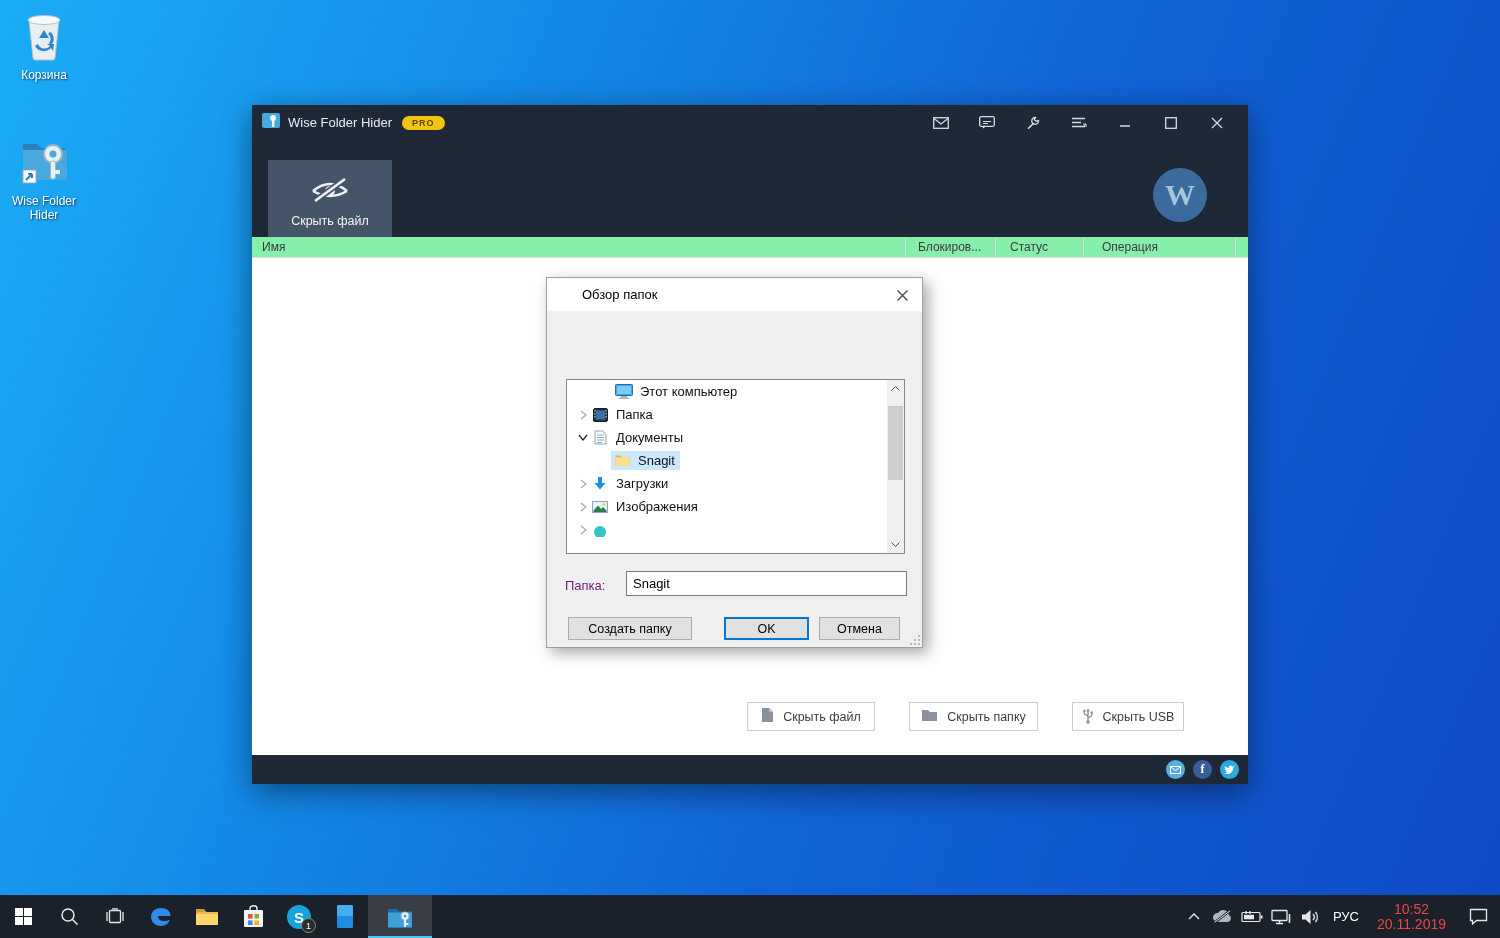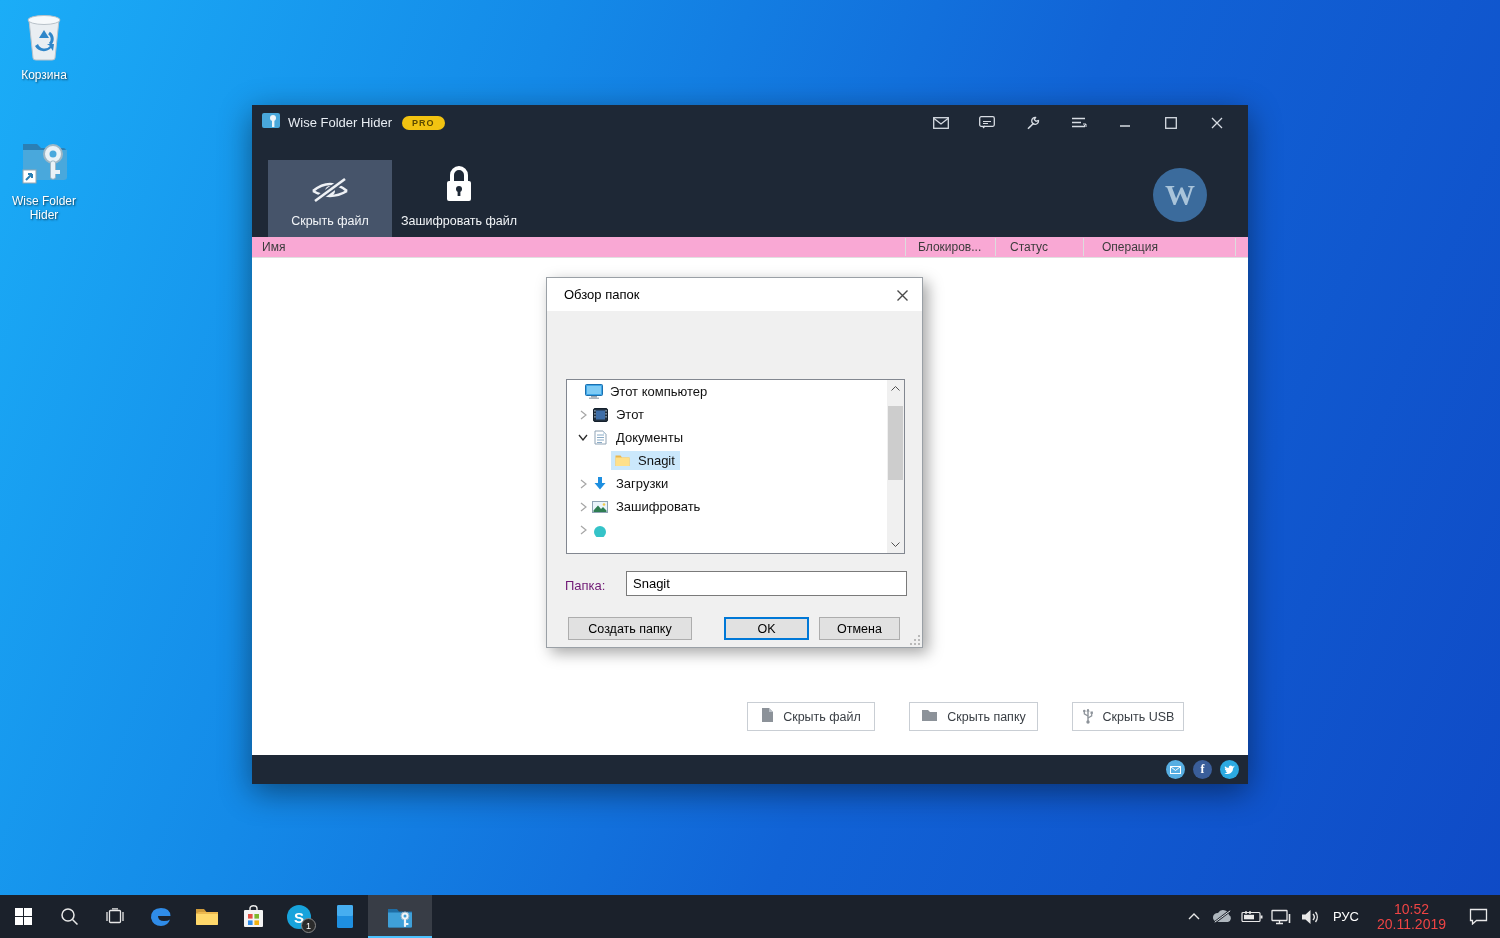--- a/index.html
+++ b/index.html
@@ -25,21 +25,21 @@
 
   .toolbar { position:relative; height:97px; background:#1e2836; }
   .tool-btn { position:absolute; top:20px; height:77px; display:flex; flex-direction:column;
     align-items:center; justify-content:flex-end; padding-bottom:9px; color:#f2f5f8; font-size:12.5px; cursor:pointer; }
   .tool-btn.active { background:#46546a; }
   .tool-btn .ticon { margin-bottom:8px; }
   .watermark { position:absolute; right:41px; top:28px; width:54px; height:54px; border-radius:50%;
     background:#3b6b9c; color:#a9c4da; font-size:30px; font-weight:bold; display:flex;
     align-items:center; justify-content:center; font-family:"Liberation Serif", serif; }
 
-  .thead { position:relative; height:21px; background:#f9a8d4; border-bottom:1px solid #e0e0e0;
+  .thead { position:relative; height:21px; background:#86efac; border-bottom:1px solid #e0e0e0;
     font-size:12px; color:#3c3c3c; }
   .thead .col { position:absolute; top:3px; }
   .thead .vdiv { position:absolute; top:1px; bottom:1px; width:1px; background:#dcdcdc; }
 
   .content { height:432px; background:#fff; }
 
   .action-row { position:relative; height:65px; background:#fff; }
   .act-btn { position:absolute; top:12px; height:29px; background:#fff; border:1px solid #c9ced4;
     display:flex; align-items:center; justify-content:center; gap:9px; font-size:12.5px; color:#3a3f45; cursor:pointer; }
 
@@ -47,32 +47,32 @@
   .social { position:absolute; top:5px; width:19px; height:19px; border-radius:50%;
     display:flex; align-items:center; justify-content:center; cursor:pointer; }
   .social.mail { right:63px; background:#57aee2; }
   .social.fb { right:36px; background:#3a5e9a; color:#fff; font-size:12px; font-weight:bold; font-family:"Liberation Serif",serif; }
   .social.tw { right:9px; background:#2caae1; }
 
   
   .dialog { position:absolute; left:546px; top:277px; width:377px; height:371px; background:#f0f0f0;
     border:1px solid #9aa0a6; box-shadow:5px 5px 14px rgba(0,0,0,.35); }
   .dlg-title { position:relative; height:33px; background:#fff; display:flex; align-items:center;
-    padding-left:17px; font-size:13px; color:#000; }
+    padding-left:35px; font-size:13px; color:#000; }
   .dlg-close { position:absolute; right:10px; top:7px; width:20px; height:20px; display:flex;
     align-items:center; justify-content:center; cursor:pointer; }
   .dlg-close svg { stroke:#4a4a4a; stroke-width:1.4; }
 
   .tree-box { position:absolute; left:19px; top:101px; width:339px; height:175px; background:#fff;
     border:1px solid #828790; overflow:hidden; }
   .trow { position:relative; height:23px; display:flex; align-items:center; font-size:13px; color:#111; cursor:pointer; }
   .trow .texp { width:16px; display:flex; justify-content:center; }
   .trow .ticn { width:18px; display:flex; justify-content:center; margin-right:4px; }
   .trow .tlabel { padding:1px 3px; }
-  .lvl0 { padding-left:18px; } .lvl1 { padding-left:8px; } .lvl2 { padding-left:44px; }
+  .lvl0 { padding-left:18px;margin-left:30px; } .lvl1 { padding-left:8px; } .lvl2 { padding-left:44px; }
   .sel-wrap { display:flex; align-items:center; background:#cbe8fc; padding:1px 2px; }
   .vscroll { position:absolute; right:0; top:0; width:17px; height:173px; background:#f0f0f0; }
   .vscroll .arr { position:absolute; left:0; width:17px; height:17px; display:flex; align-items:center; justify-content:center; }
   .vscroll .thumb { position:absolute; left:1px; width:15px; background:#cdcdcd; }
 
   .folder-label { position:absolute; left:18px; top:300px; font-size:13px; color:#701a75; }
   .folder-input { position:absolute; left:79px; top:293px; width:281px; height:25px; border:1px solid #7a7a7a;
     background:#fff; font-size:13px; padding:0 6px; font-family:"Liberation Sans",sans-serif; color:#000; }
 
   .dlg-btn { position:absolute; top:339px; height:23px; background:#e1e1e1; border:1px solid #adadad;
@@ -189,31 +189,20 @@
         <svg width="46" height="28" viewBox="0 0 46 28">
           <path d="M6 16 Q23 2 40 16" stroke="#eef1f5" stroke-width="2.6" fill="none"></path>
           <path d="M6 16 Q23 26 40 16" stroke="#eef1f5" stroke-width="2.6" fill="none"></path>
           <circle cx="23" cy="16" r="5" fill="#eef1f5"></circle>
           <path d="M38 4 L8 26" stroke="#46546a" stroke-width="6"></path>
           <path d="M38 4 L8 26" stroke="#eef1f5" stroke-width="2.6"></path>
         </svg>
       </span>
       <span>Скрыть файл</span>
     </div>
-    <div class="tool-btn" style="left:143px; width:128px;">
-      <span class="ticon">
-        <svg width="30" height="38" viewBox="0 0 30 38">
-          <path d="M8 16 V10 a7 7 0 0 1 14 0 v6" stroke="#fff" stroke-width="4" fill="none"></path>
-          <rect x="3" y="16" width="24" height="20" rx="2" fill="#fff"></rect>
-          <circle cx="15" cy="24" r="3" fill="#1e2836"></circle>
-          <rect x="13.6" y="25" width="2.8" height="6" fill="#1e2836"></rect>
-        </svg>
-      </span>
-      <span>Зашифровать файл</span>
-    </div>
     <div class="watermark">W</div>
   </div>
 
   <div class="thead">
     <span class="col" style="left:10px;">Имя</span>
     <span class="col" style="left:666px;">Блокиров...</span>
     <span class="col" style="left:758px;">Статус</span>
     <span class="col" style="left:850px;">Операция</span>
     <span class="vdiv" style="left:653px;"></span>
     <span class="vdiv" style="left:743px;"></span>
@@ -308,21 +297,21 @@
             <rect x="0.5" y="0.5" width="14" height="13" rx="1.5" fill="#22303e" stroke="#14202c"></rect>
             <rect x="3" y="2.5" width="9" height="9" fill="#3e6ea8"></rect>
             <rect x="1.2" y="2" width="1.4" height="1.6" fill="#8fa3b5"></rect>
             <rect x="1.2" y="5" width="1.4" height="1.6" fill="#8fa3b5"></rect>
             <rect x="1.2" y="8" width="1.4" height="1.6" fill="#8fa3b5"></rect>
             <rect x="12.4" y="2" width="1.4" height="1.6" fill="#8fa3b5"></rect>
             <rect x="12.4" y="5" width="1.4" height="1.6" fill="#8fa3b5"></rect>
             <rect x="12.4" y="8" width="1.4" height="1.6" fill="#8fa3b5"></rect>
           </svg>
       </span>
-      <span class="tlabel">Этот</span>
+      <span class="tlabel">Папка</span>
     </div>
 
     <div class="trow lvl1">
       <span class="texp">
         <svg width="10" height="7" viewBox="0 0 10 7" fill="none">
             <path d="M1 1 L5 6 L9 1" stroke="#2b2b2b" stroke-width="1.3"></path>
           </svg>
       </span>
       <span class="ticn">
         <svg width="13" height="15" viewBox="0 0 13 15">
@@ -366,21 +355,21 @@
             <path d="M1 1 L6 5 L1 9" stroke="#a6a6a6" stroke-width="1.2"></path>
           </svg>
       </span>
       <span class="ticn">
         <svg width="16" height="12" viewBox="0 0 16 12">
             <rect x="0.5" y="0.5" width="15" height="11" fill="#eaf4fb" stroke="#8fa3b5"></rect>
             <path d="M1.5 9.5 L6 4.5 L9 8 L11 6 L14.5 9.5 v1.5 h-13 z" fill="#2e7d52"></path>
             <circle cx="12" cy="3.5" r="1.3" fill="#f2c94c"></circle>
           </svg>
       </span>
-      <span class="tlabel">Зашифровать</span>
+      <span class="tlabel">Изображения</span>
     </div>
 
 
     <div class="trow lvl1">
       <span class="texp">
         <svg width="7" height="10" viewBox="0 0 7 10" fill="none">
             <path d="M1 1 L6 5 L1 9" stroke="#a6a6a6" stroke-width="1.2"></path>
           </svg>
       </span>
       <span class="ticn">

